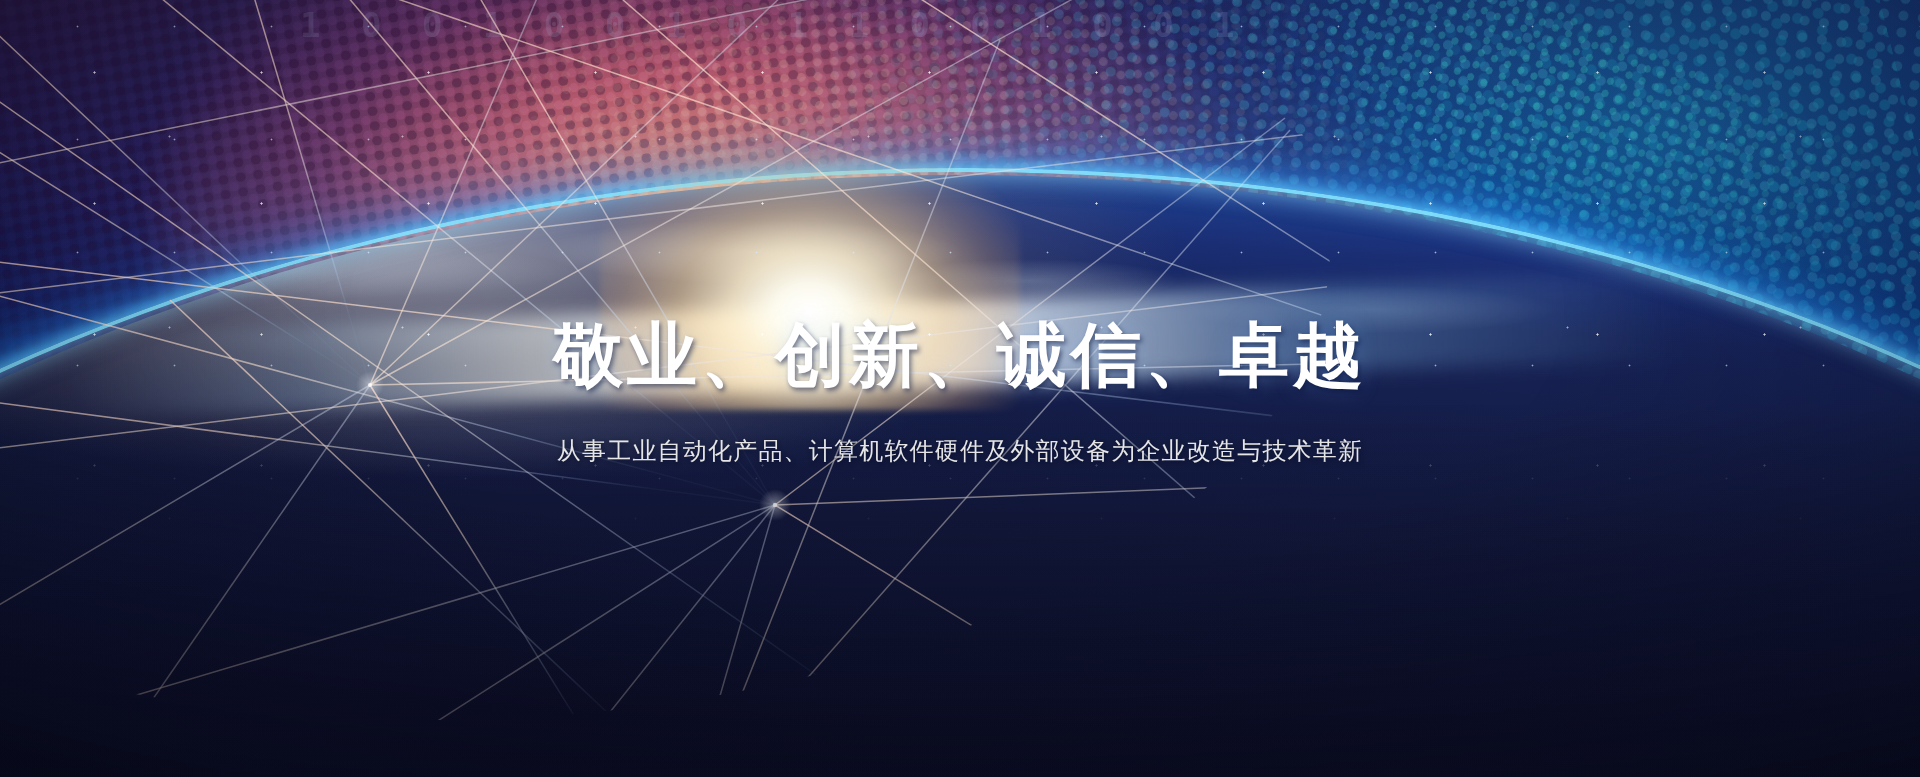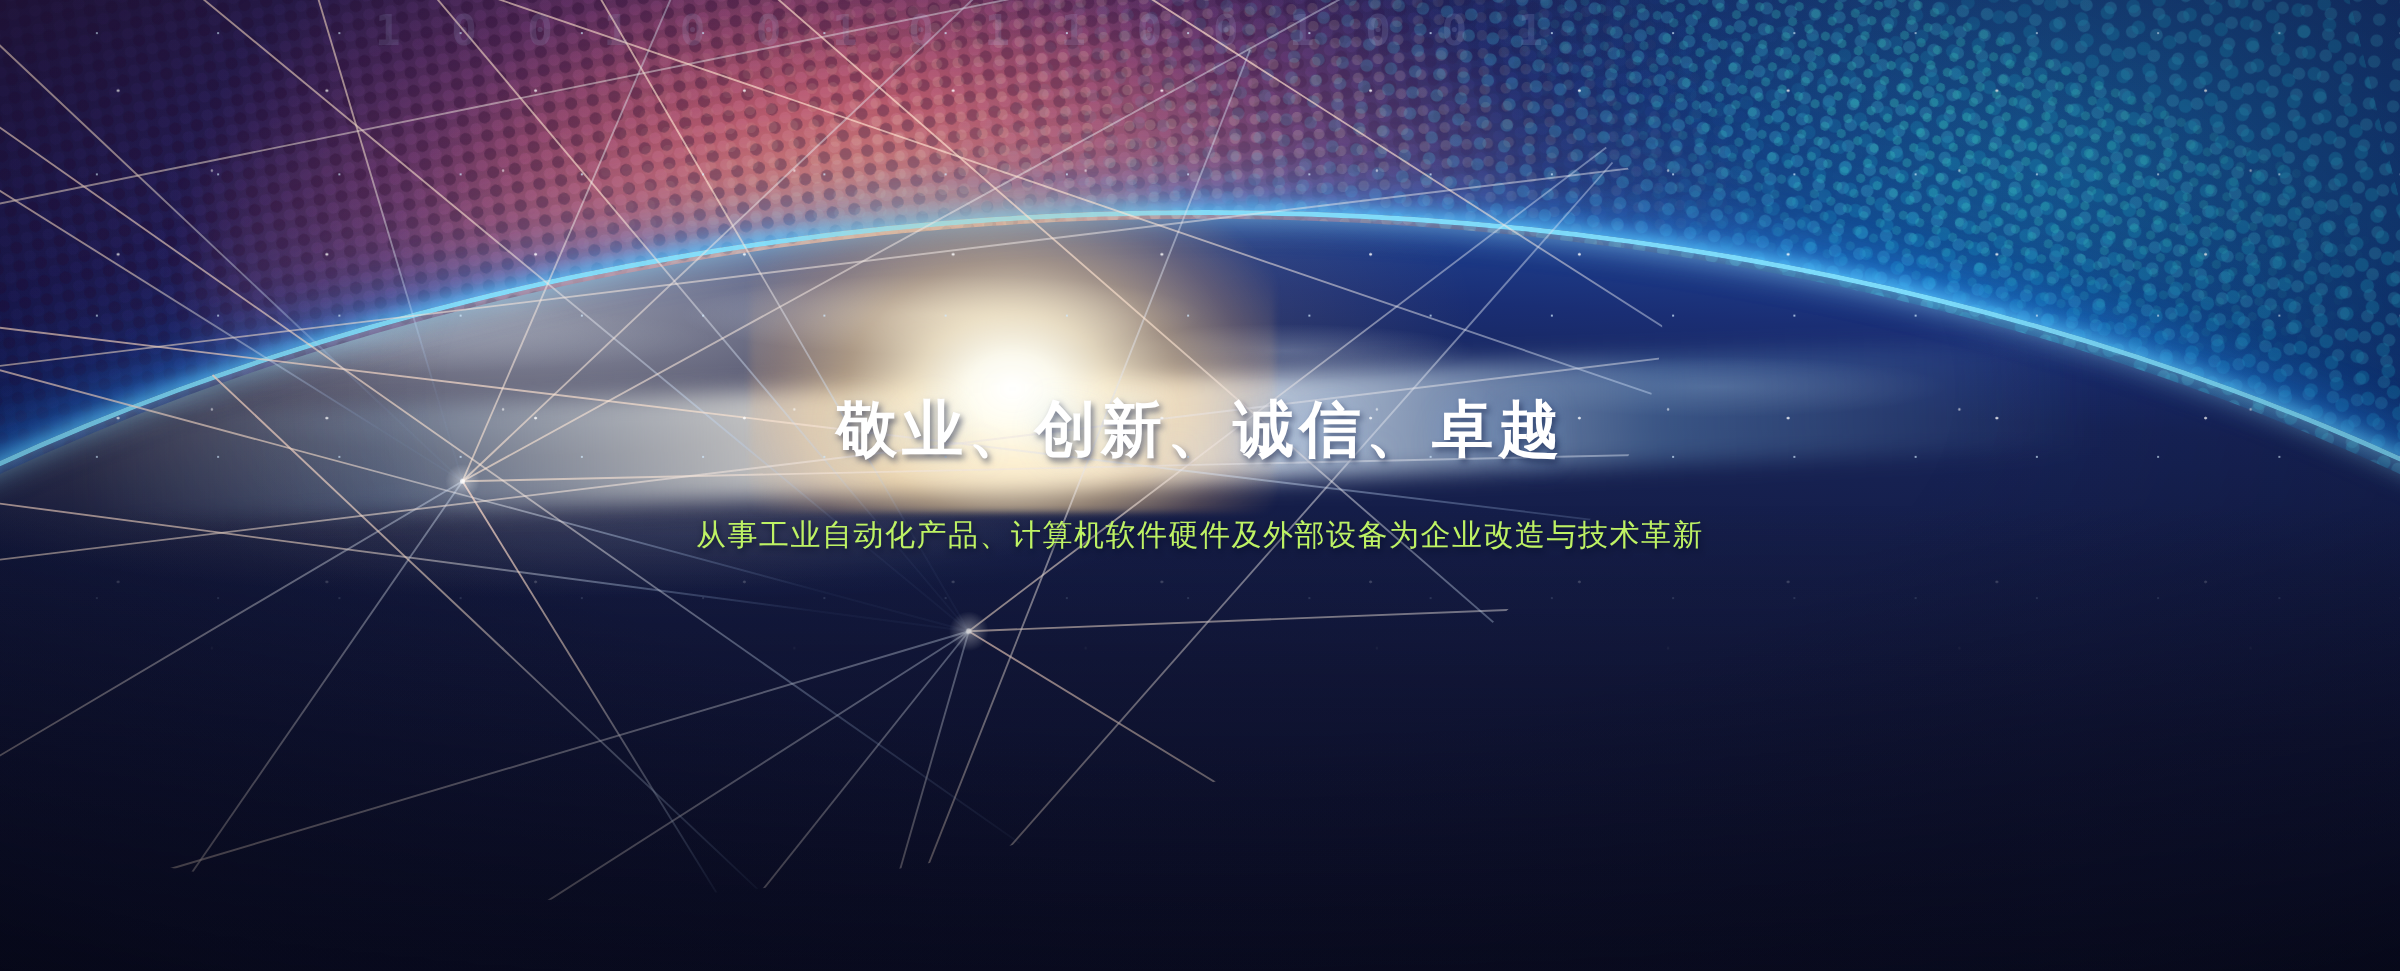--- a/index.html
+++ b/index.html
@@ -280,37 +280,38 @@
   
   .content {
     position: absolute;
     left: 0; right: 0;
     top: 318px;
     text-align: center;
     z-index: 30;
   }
   .headline {
     margin: 0;
-    font-size: 49px;
+    font-size: 70px;
     font-weight: 700;
     color: #ffffff;
     letter-spacing: 4px;
     line-height: 1.08;
     text-shadow:
       2px 3px 5px rgba(10,20,60,0.55),
       0 0 22px rgba(120,180,255,0.25);
   }
   .subline {
     margin: 0;
-    color: #bef264;
+    color: #e5e5e5;
     font-size: 24px;
     font-weight: 400;
     letter-spacing: 1.2px;
     line-height: 1.92;
     text-shadow: 1px 2px 5px rgba(6,12,40,0.75);
+    font-family: Liberation Serif, serif;
   }
   .sub-wrap { margin-top: 34px; }
 </style>
 </head>
 <body>
 
 <div class="banner">
 
   <div class="layer bg-base"></div>
 

